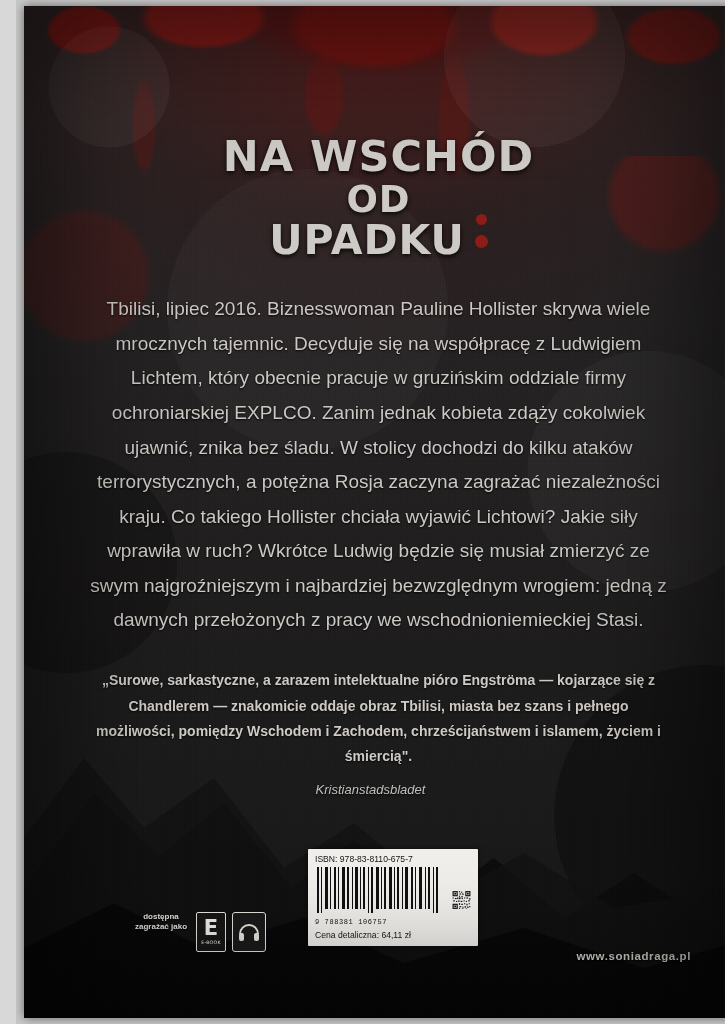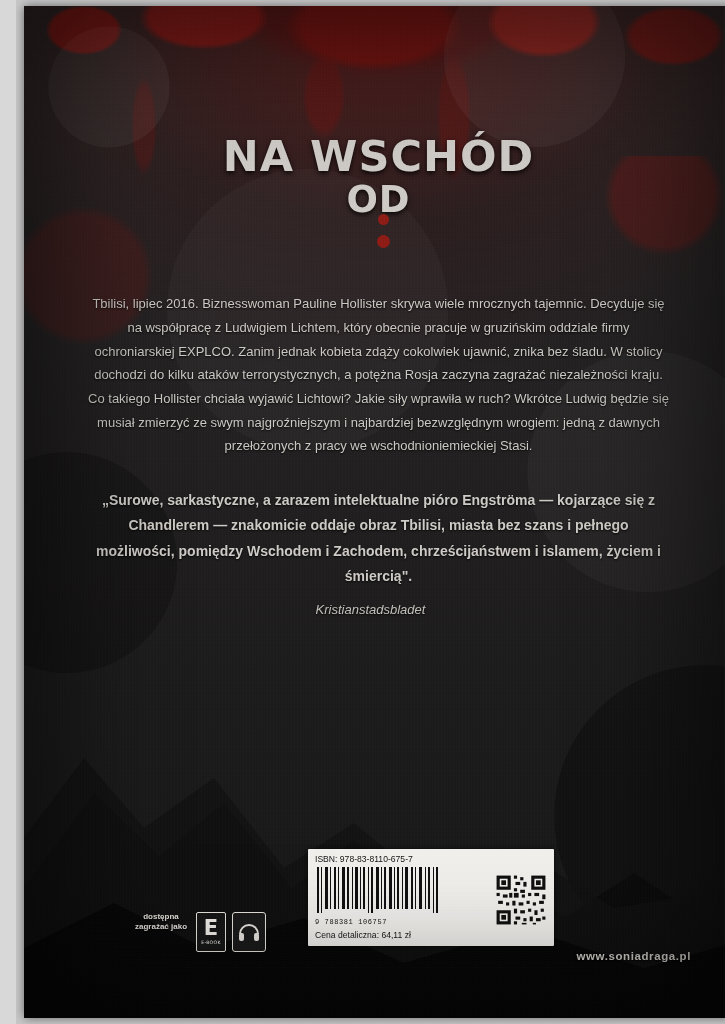--- a/index.html
+++ b/index.html
@@ -132,21 +132,21 @@
     font-size: 14.4px;
     line-height: 1.72;
     text-shadow: 0 1px 2px rgba(0,0,0,.8);
     padding: 0 6px;
   }
 
   .body-copy {
     margin-top: 30px;
     text-align: center;
     color: #cdc9c4;
-    font-size: 13px;
+    font-size: 19px;
     line-height: 1.82;
     text-shadow: 0 1px 2px rgba(0,0,0,.85);
     padding: 0 2px;
   }
   .body-copy p { margin: 0; }
 
   .quote {
     margin-top: 30px;
     text-align: center;
     color: #cfcbc6;
@@ -204,21 +204,21 @@
     border-radius: 3px;
     background: #1a1a1a;
     display:flex; align-items:center; justify-content:center;
   }
 
   
   .isbn-block {
     position: absolute;
     left: 284px;
     bottom: 72px;
-    width: 246px;
+    width: 170px;
     background: #f3f1ee;
     padding: 5px 7px 6px 7px;
     border-radius: 1px;
     box-shadow: 0 0 4px rgba(0,0,0,.6);
   }
   .isbn-top {
     font-size: 8.6px;
     color: #141414;
     font-family: "Liberation Sans", sans-serif;
     margin-bottom: 3px;
@@ -274,21 +274,21 @@
     <svg class="mountains" viewBox="0 0 709 430" preserveAspectRatio="none">
       <path d="M0,300 L70,205 L135,268 L200,215 L268,300 L330,252 L400,320 L470,270 L540,330 L610,285 L709,350 L709,430 L0,430 Z" fill="#0d0c0d" opacity="0.9"></path>
       <path d="M0,250 L60,170 L120,240 L190,190 L260,280 L330,235 L420,310 L500,265 L590,320 L709,300 L709,430 L0,430 Z" fill="#121112" opacity="0.75"></path>
       <path d="M0,360 L90,315 L180,360 L280,330 L380,375 L500,340 L620,380 L709,355 L709,430 L0,430 Z" fill="#070707" opacity="0.95"></path>
     </svg>
 
     <div class="content">
       <div class="title">
         <span class="l1">NA WSCHÓD</span>
         <span class="l2">OD</span>
-        <span class="l3"><span class="colon"></span></span>
+        <span class="l3"><span>UPADKU</span><span class="colon"></span></span>
       </div>
 
 
       <div class="body-copy">
         <p>Tbilisi, lipiec 2016. Biznesswoman Pauline Hollister skrywa wiele mrocznych tajemnic. Decyduje się na współpracę z Ludwigiem Lichtem, który obecnie pracuje w gruzińskim oddziale firmy ochroniarskiej EXPLCO. Zanim jednak kobieta zdąży cokolwiek ujawnić, znika bez śladu. W stolicy dochodzi do kilku ataków terrorystycznych, a potężna Rosja zaczyna zagrażać niezależności kraju. Co takiego Hollister chciała wyjawić Lichtowi? Jakie siły wprawiła w ruch? Wkrótce Ludwig będzie się musiał zmierzyć ze swym najgroźniejszym i najbardziej bezwzględnym wrogiem: jedną z dawnych przełożonych z pracy we wschodnioniemieckiej Stasi.</p>
       </div>
 
       <div class="quote">
         <div>„Surowe, sarkastyczne, a zarazem intelektualne pióro Engströma — kojarzące się z Chandlerem — znakomicie oddaje obraz Tbilisi, miasta bez szans i pełnego możliwości, pomiędzy Wschodem i Zachodem, chrześcijaństwem i islamem, życiem i śmiercią".</div>
         <div class="quote-source">Kristianstadsbladet</div>

